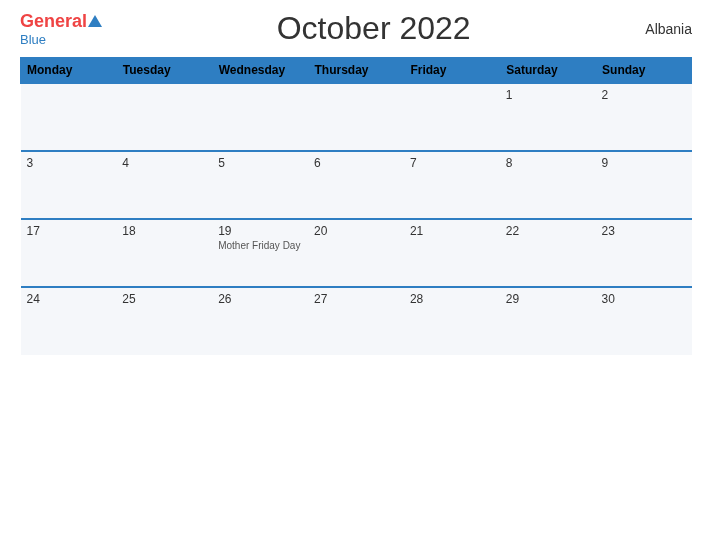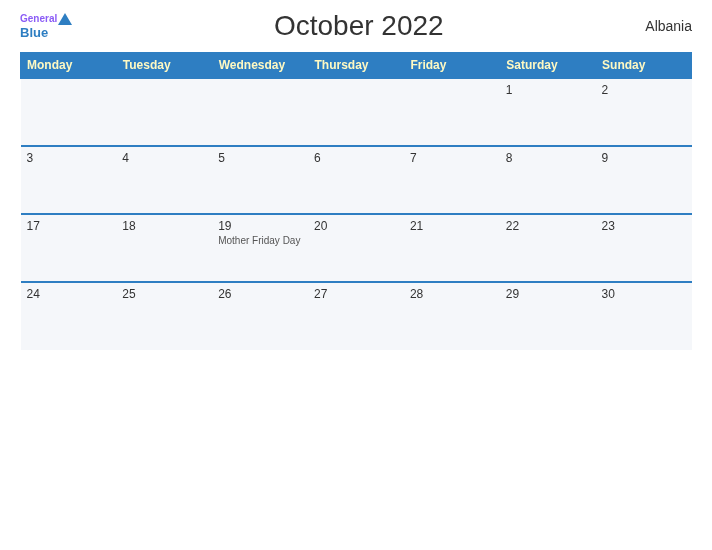--- a/index.html
+++ b/index.html
@@ -22,41 +22,41 @@
       margin-bottom: 4px;
     }
 
     .logo {
       display: flex;
       flex-direction: column;
       align-items: flex-start;
     }
 
     .title {
-      font-size: 28px;
+      font-size: 32px;
       font-weight: normal;
       color: #333;
       text-align: center;
     }
 
     .country {
       font-size: 14px;
       color: #333;
       text-align: left;
     }
 
     .calendar {
       width: 100%;
       border-collapse: collapse;
       margin-top: 6px;
     }
 
     .calendar thead tr th {
       background-color: #2e7ec2;
-      color: #fef9c3;
+      color: #000000;
       font-size: 12px;
       font-weight: bold;
       padding: 5px 6px;
       text-align: left;
       border: 1px solid #2e7ec2;
     }
 
     .calendar tbody tr {
       height: 68px;
     }
@@ -89,36 +89,36 @@
       display: block;
       margin-top: 2px;
       line-height: 1.2;
     }
 
     .logo-row {
       display: flex;
       align-items: center;
     }
     .logo-text-general {
-      font-size: 10px;
+      font-size: 18px;
       font-weight: bold;
-      color: #8b5cf6;
+      color: #ef4444;
     }
     .logo-icon {
       display: inline-block;
       width: 0;
       height: 0;
       border-left: 7px solid transparent;
       border-right: 7px solid transparent;
       border-bottom: 12px solid #2e7ec2;
       margin-left: 1px;
     }
     .logo-text-blue {
       font-size: 13px;
-      font-weight: bold;
+      font-weight: normal;
       color: #2e7ec2;
     }
   </style>
 </head>
 <body>
 
 <div class="header">
   <div class="logo">
     <div class="logo-row">
       <span class="logo-text-general">General</span>

